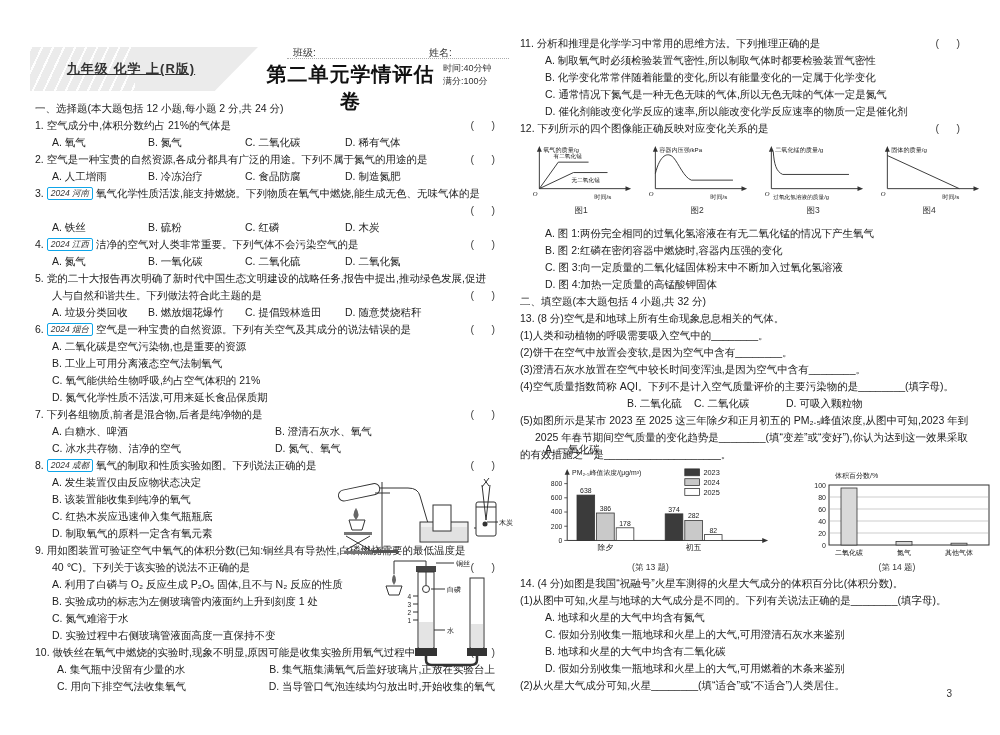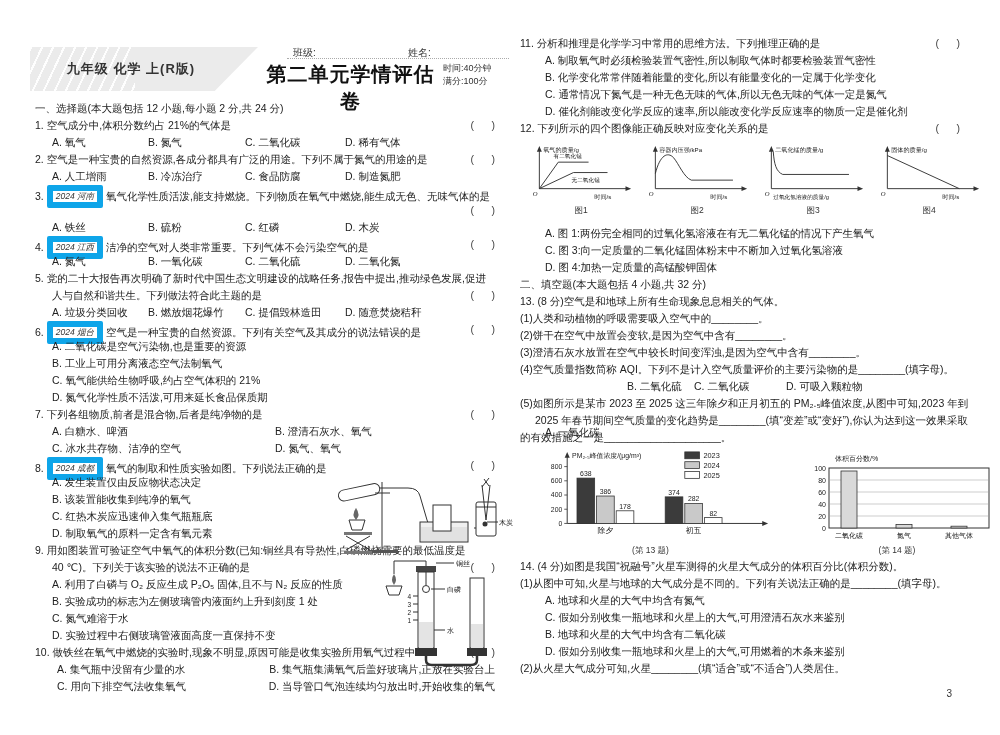--- a/index.html
+++ b/index.html
@@ -5,37 +5,37 @@
   html,body{margin:0;padding:0;background:#fff;}
   .page{position:relative;width:1000px;height:735px;background:#fff;overflow:hidden;
         font-family:"Liberation Sans","DejaVu Sans",sans-serif;color:#222;}
   
   .banner{position:absolute;left:30px;top:47px;width:228px;height:44px;background:#ebebeb;
           clip-path:polygon(0 0,100% 0,81% 100%,0 100%);display:flex;align-items:center;
           justify-content:center;padding-right:26px;box-sizing:border-box;
           font-size:13px;font-weight:bold;letter-spacing:1px;color:#333;}
   .banner::before{content:"";position:absolute;left:0;top:0;bottom:0;width:105px;
           background:repeating-linear-gradient(115deg,rgba(255,255,255,.95) 0 2px,transparent 2px 10px);}
-  .banner span{position:relative;}
+  .banner span{position:relative;text-decoration:underline;}
   .hlabel{position:absolute;font-size:10px;color:#333;}
   .dots{position:absolute;left:287px;top:58px;width:222px;border-top:1.5px dotted #aaa;}
   .ptitle{position:absolute;left:263px;top:61px;width:175px;text-align:center;
           font-size:20px;font-weight:800;letter-spacing:1px;color:#111;}
   .tinfo{position:absolute;left:443px;top:62px;font-size:9px;line-height:13px;color:#333;}
   
   .col{position:absolute;font-size:10.5px;line-height:17px;}
   .colL{left:35px;top:100px;width:460px;}
   .colR{left:520px;top:35px;width:440px;}
   .ln{height:17px;line-height:17px;white-space:nowrap;}
   .b{font-weight:normal;}
   .i1{padding-left:17px;}
   .i2{padding-left:25px;}
   .i3{padding-left:15px;}
   .br{float:right;white-space:pre;color:#444;}
-  .badge{display:inline-block;border:6px solid #0ea5e9;border-radius:2px;font-size:8.5px;
+  .badge{display:inline-block;border:1px solid #0ea5e9;border-radius:2px;font-size:8.5px;
          line-height:11px;padding:0 3px;margin:0 3px;vertical-align:1px;color:#333;
          font-style:italic;}
   .opt4{display:flex;padding-left:17px;}
   .opt4 span:nth-child(1){width:96px;}
   .opt4 span:nth-child(2){width:97px;}
   .opt4 span:nth-child(3){width:100px;}
   .opt4r{display:flex;padding-left:25px;}
   .opt4r span:nth-child(1){width:82px;margin-top:46px;}
   .opt4r span:nth-child(2){width:67px;}
   .opt4r span:nth-child(3){width:92px;}
@@ -60,21 +60,21 @@
 </style>
 </head>
 <body>
 
 <div class="page">
 
   <div class="banner">
     <span>九年级 化学 上(R版)</span>
   </div>
   <div class="hlabel" style="left:293px;top:46px;">班级:</div>
-  <div class="hlabel" style="left:408px;top:46px;">姓名:</div>
+  <div class="hlabel" style="left:429px;top:46px;">姓名:</div>
   <div class="dots"></div>
   <div class="ptitle">第二单元学情评估卷</div>
   <div class="tinfo">
     <div>时间:40分钟</div>
     <div>满分:100分</div>
   </div>
 
   <div class="col colL">
     <div class="ln b">一、选择题(本大题包括 12 小题,每小题 2 分,共 24 分)</div>
 
@@ -286,20 +286,21 @@
           <text class="t7" x="16" y="9">固体的质量/g</text>
           <path class="cv" d="M12,13 L88,48"></path>
           <text class="o" x="5" y="56">O</text>
           <text class="t7" x="70" y="59">时间/s</text>
         </svg>
         <div class="cap">图4</div>
       </div>
     </div>
 
     <div class="ln i2">A. 图 1:两份完全相同的过氧化氢溶液在有无二氧化锰的情况下产生氧气</div>
+    <div class="ln i2">B. 图 2:红磷在密闭容器中燃烧时,容器内压强的变化</div>
     <div class="ln i2">C. 图 3:向一定质量的二氧化锰固体粉末中不断加入过氧化氢溶液</div>
     <div class="ln i2">D. 图 4:加热一定质量的高锰酸钾固体</div>
 
     <div class="ln b">二、填空题(本大题包括 4 小题,共 32 分)</div>
 
     <div class="ln">13. (8 分)空气是和地球上所有生命现象息息相关的气体。</div>
     <div class="ln">(1)人类和动植物的呼吸需要吸入空气中的________。</div>
     <div class="ln">(2)饼干在空气中放置会变软,是因为空气中含有________。</div>
     <div class="ln">(3)澄清石灰水放置在空气中较长时间变浑浊,是因为空气中含有________。</div>
     <div class="ln">(4)空气质量指数简称 AQI。下列不是计入空气质量评价的主要污染物的是________(填字母)。</div>

